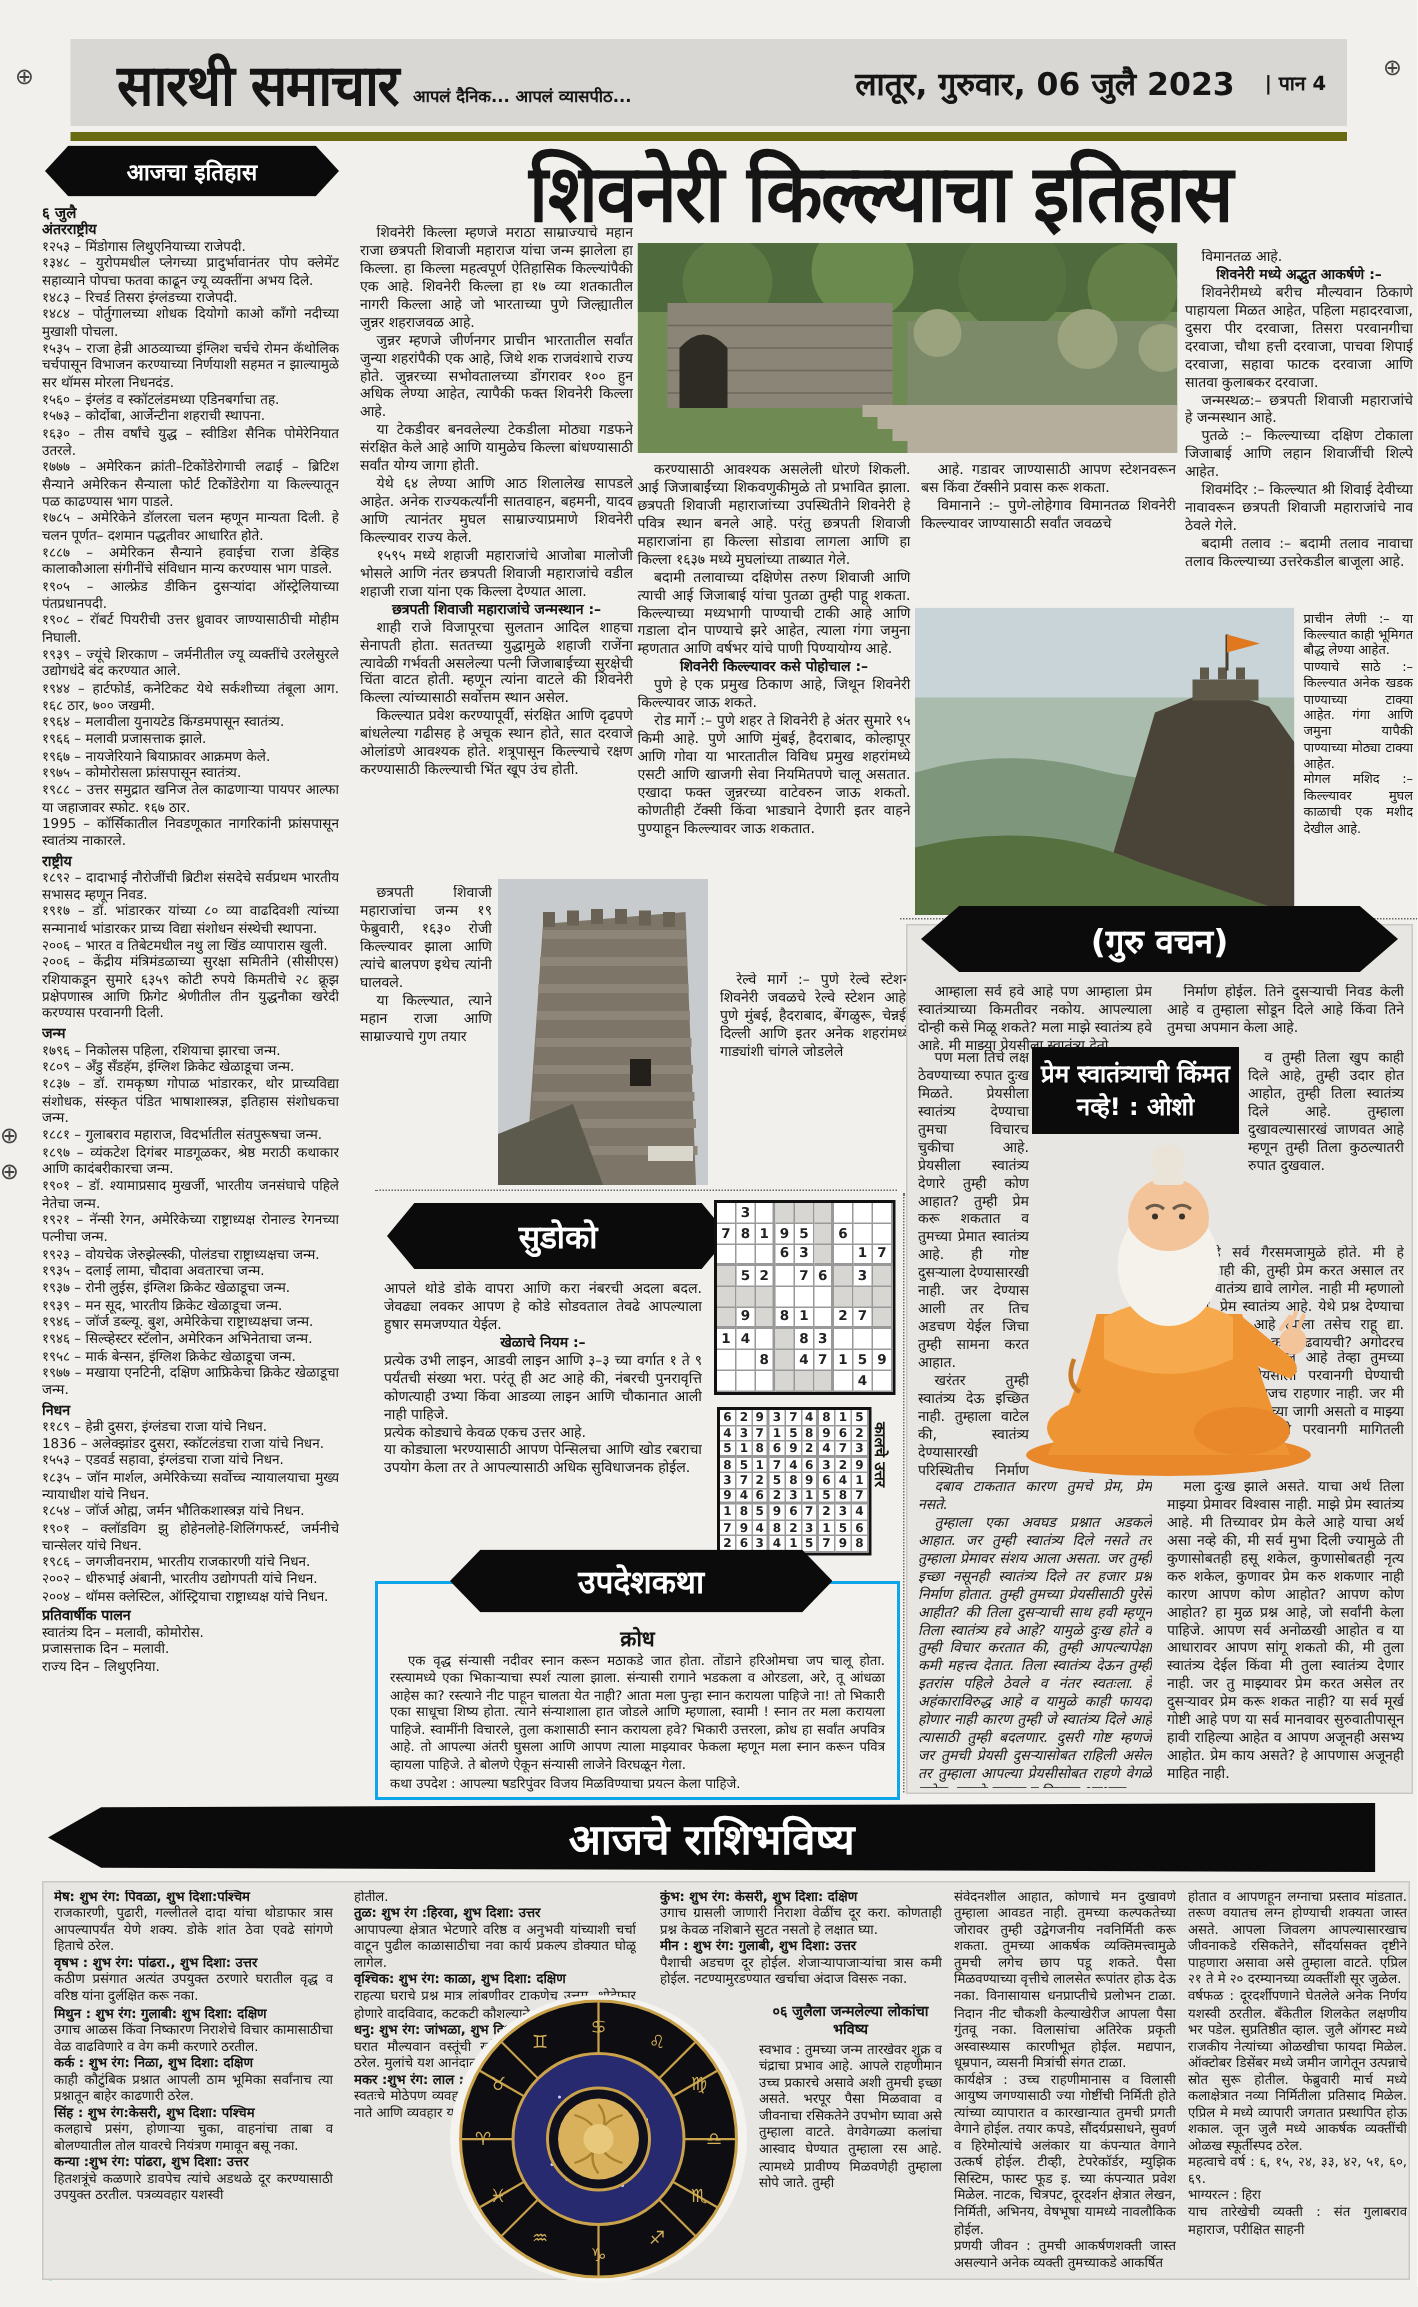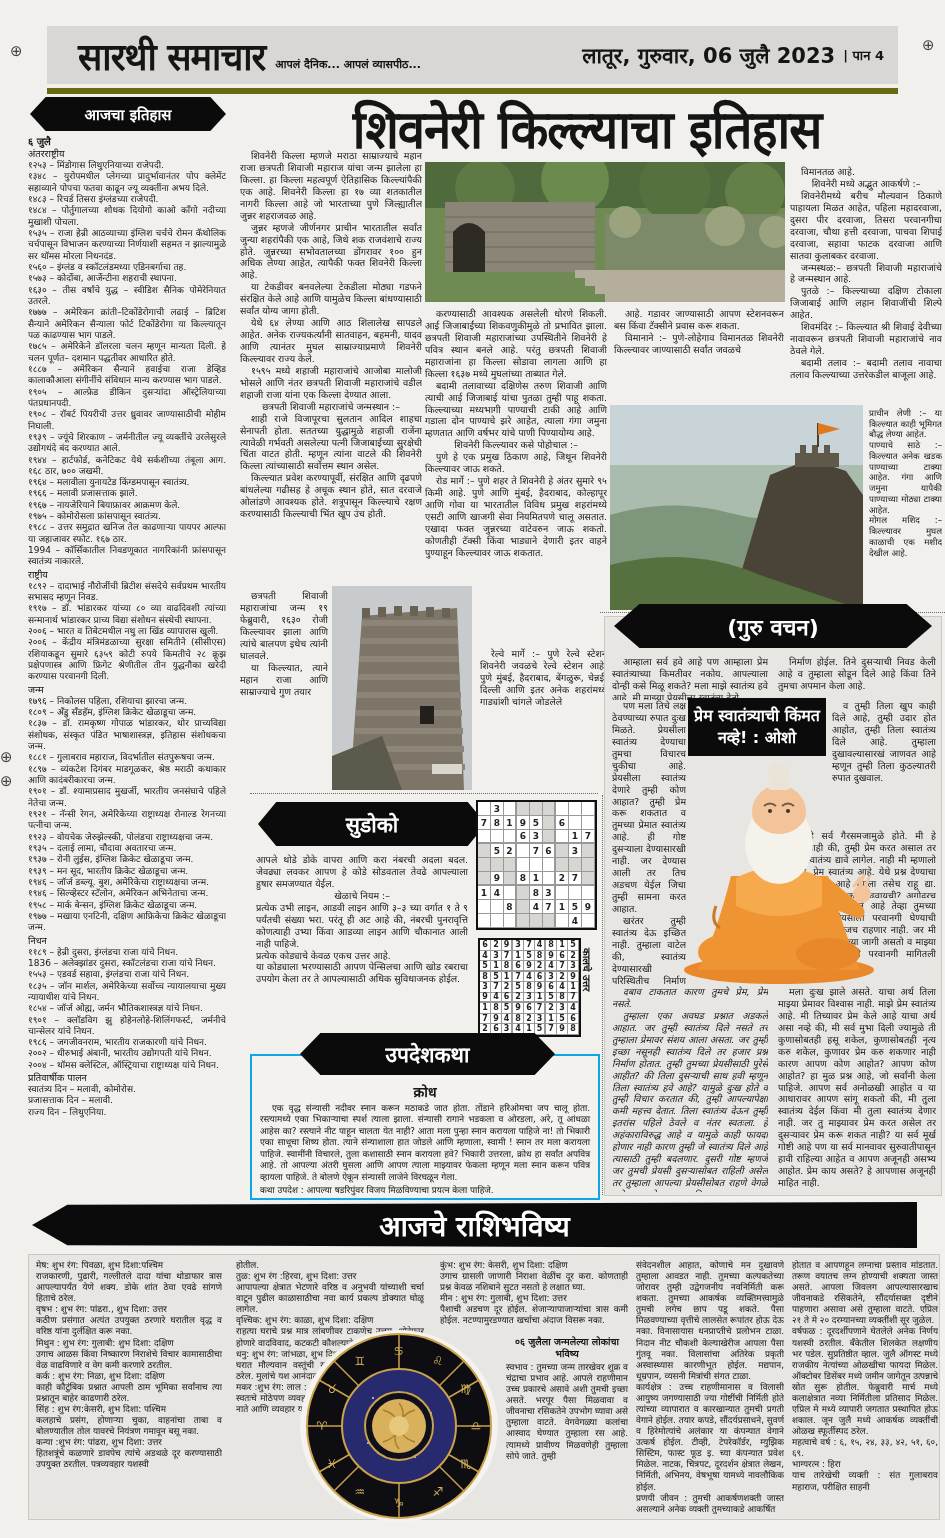--- a/index.html
+++ b/index.html
@@ -1,30 +1,30 @@
 <!DOCTYPE html>
 <html><head>
 <meta charset="utf-8">
 <style>
   html,body{margin:0;padding:0;background:#fff;}
   .page{position:relative;width:945px;height:1538px;background:#f1f0ec;
         font-family:"DejaVu Sans",sans-serif;color:#151515;overflow:hidden;}
   .abs{position:absolute;}
   .jt{text-align:justify;}
   p{margin:0;}
-  .bh{font-weight:normal;}
+  .bh{font-weight:bold;}
   .bt{margin:0;text-indent:11px;text-align:justify;}
   .noind .bt{text-indent:0;}
   .cmyk span{font-weight:bold;font-size:12px;letter-spacing:0;}
   .regmark{color:#444;font-size:15px;}
   .masthead{background:#d8d7d3;display:flex;align-items:center;justify-content:space-between;padding:0 14px;box-sizing:border-box;}
   .mast-title{font-size:36px;font-weight:800;letter-spacing:-1px;transform:scaleY(1.05);}
   .mast-tag{font-size:11px;font-weight:bold;margin-left:10px;margin-top:16px;}
   .mast-date{font-size:21px;font-weight:800;}
-  .mast-page{font-size:13px;font-weight:bold;margin-left:8px;}
+  .mast-page{font-size:13px;font-weight:bold;margin-left:20px;}
   .oliverule{background:#6a6a12;}
   .banner{background:#0b0b0b;color:#fff;display:flex;align-items:center;justify-content:center;
           font-weight:800;clip-path:polygon(0 50%,8% 0,92% 0,100% 50%,92% 100%,8% 100%);}
   .headline{font-size:49px;font-weight:800;letter-spacing:-1px;text-align:center;transform:scaleY(1.08);white-space:nowrap;}
   .hist{font-size:9px;line-height:1.26;overflow:hidden;}
   .hist .bh{font-size:9.5px;margin-top:1px;}
   .body-col{font-size:9.4px;line-height:1.27;overflow:hidden;}
   .body-col .bh{text-align:center;}
   .small-col{font-size:8.6px;line-height:1.25;overflow:hidden;}
   .photo{overflow:hidden;}
@@ -99,21 +99,21 @@
       <p class="bt">१८८७ – अमेरिकन सैन्याने हवाईचा राजा डेव्हिड कालाकौआला संगीनींचे संविधान मान्य करण्यास भाग पाडले.</p>
       <p class="bt">१९०५ – आल्फ्रेड डीकिन दुसऱ्यांदा ऑस्ट्रेलियाच्या पंतप्रधानपदी.</p>
       <p class="bt">१९०८ – रॉबर्ट पियरीची उत्तर ध्रुवावर जाण्यासाठीची मोहीम निघाली.</p>
       <p class="bt">१९३९ – ज्यूंचे शिरकाण – जर्मनीतील ज्यू व्यक्तींचे उरलेसुरले उद्योगधंदे बंद करण्यात आले.</p>
       <p class="bt">१९४४ – हार्टफोर्ड, कनेटिकट येथे सर्कशीच्या तंबूला आग. १६८ ठार, ७०० जखमी.</p>
       <p class="bt">१९६४ – मलावीला युनायटेड किंग्डमपासून स्वातंत्र्य.</p>
       <p class="bt">१९६६ – मलावी प्रजासत्ताक झाले.</p>
       <p class="bt">१९६७ – नायजेरियाने बियाफ्रावर आक्रमण केले.</p>
       <p class="bt">१९७५ – कोमोरोसला फ्रांसपासून स्वातंत्र्य.</p>
       <p class="bt">१९८८ – उत्तर समुद्रात खनिज तेल काढणाऱ्या पायपर आल्फा या जहाजावर स्फोट. १६७ ठार.</p>
-      <p class="bt">1994 – कॉर्सिकातील निवडणूकात नागरिकांनी फ्रांसपासून स्वातंत्र्य नाकारले.</p>
+      <p class="bt">1995 – कॉर्सिकातील निवडणूकात नागरिकांनी फ्रांसपासून स्वातंत्र्य नाकारले.</p>
       <div class="bh">राष्ट्रीय</div>
       <p class="bt">१८९२ – दादाभाई नौरोजींची ब्रिटीश संसदेचे सर्वप्रथम भारतीय सभासद म्हणून निवड.</p>
       <p class="bt">१९१७ – डॉ. भांडारकर यांच्या ८० व्या वाढदिवशी त्यांच्या सन्मानार्थ भांडारकर प्राच्य विद्या संशोधन संस्थेची स्थापना.</p>
       <p class="bt">२००६ – भारत व तिबेटमधील नथु ला खिंड व्यापारास खुली.</p>
       <p class="bt">२००६ – केंद्रीय मंत्रिमंडळाच्या सुरक्षा समितीने (सीसीएस) रशियाकडून सुमारे ६३५९ कोटी रुपये किमतीचे २८ क्रूझ प्रक्षेपणास्त्र आणि फ्रिगेट श्रेणीतील तीन युद्धनौका खरेदी करण्यास परवानगी दिली.</p>
       <div class="bh">जन्म</div>
       <p class="bt">१७९६ – निकोलस पहिला, रशियाचा झारचा जन्म.</p>
       <p class="bt">१८०९ – अँडु सँडहॅम, इंग्लिश क्रिकेट खेळाडूचा जन्म.</p>
       <p class="bt">१८३७ – डॉ. रामकृष्ण गोपाळ भांडारकर, थोर प्राच्यविद्या संशोधक, संस्कृत पंडित भाषाशास्त्रज्ञ, इतिहास संशोधकचा जन्म.</p>
       <p class="bt">१८८१ – गुलाबराव महाराज, विदर्भातील संतपुरूषचा जन्म.</p>

